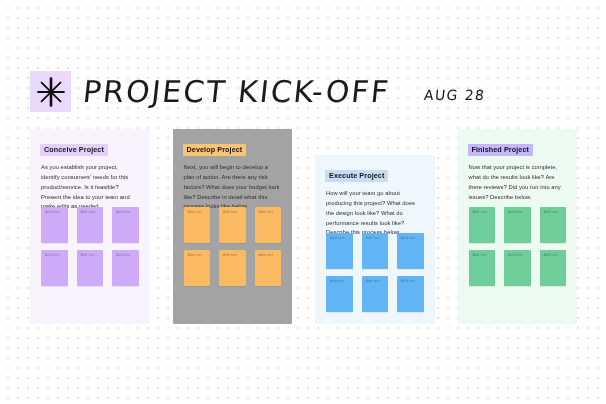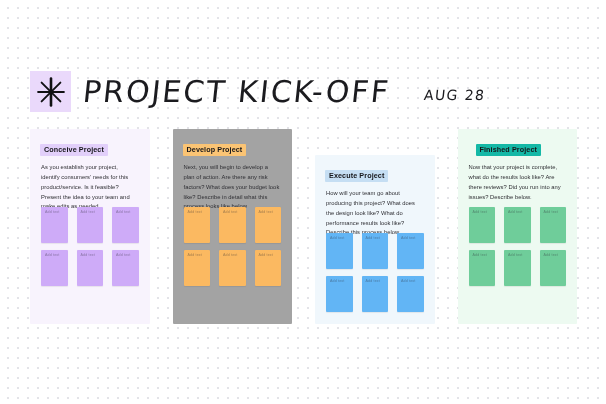--- a/index.html
+++ b/index.html
@@ -137,21 +137,21 @@
 
   .col-develop { background: #a3a3a3; }
   .col-develop .col-label { background: #fbc474; }
   .col-develop .note { background: #fbb961; }
 
   .col-execute { background: #f0f7fc; margin-top: 26px; }
   .col-execute .col-label { background: #c5def3; }
   .col-execute .note { background: #62b5f5; }
 
   .col-finished { background: #edfaf1; }
-  .col-finished .col-label { background: #14b8a6; margin-left: 8px; }
+  .col-finished .col-label { background: #c4b5fd; }
   .col-finished .note { background: #6fcd9a; }
 </style>
 </head>
 <body>
 
 <div class="board">
 
   <div class="header">
     <div class="logo-tile">
       <svg width="30" height="30" viewBox="0 0 30 30" aria-hidden="true">

